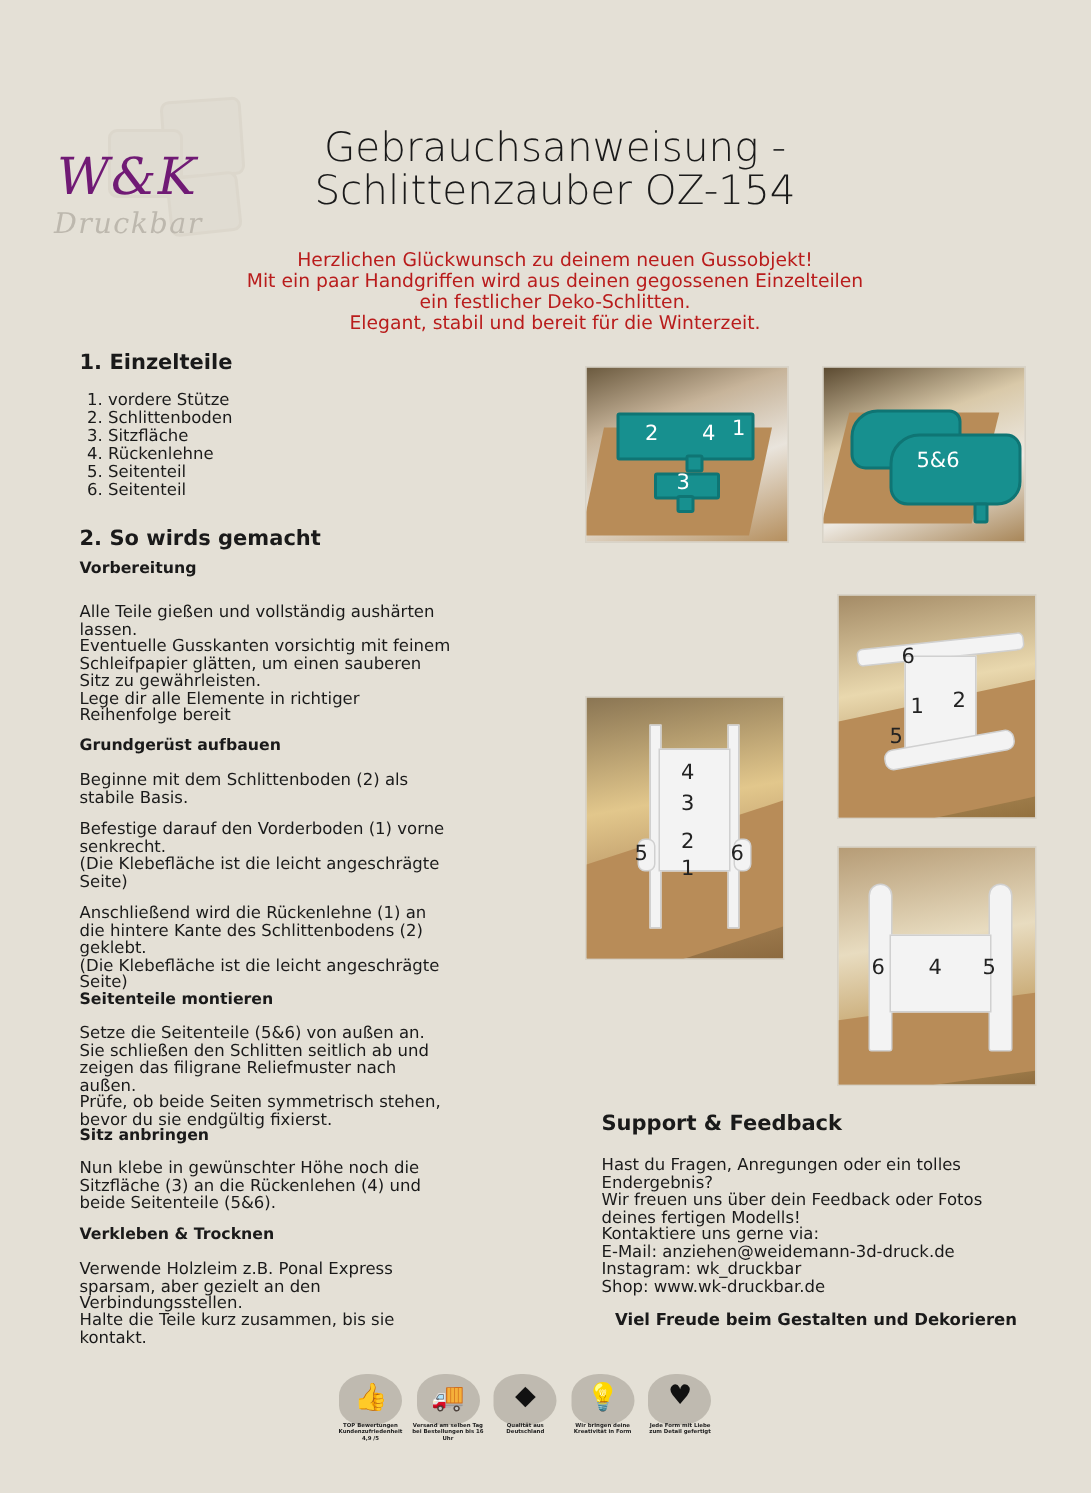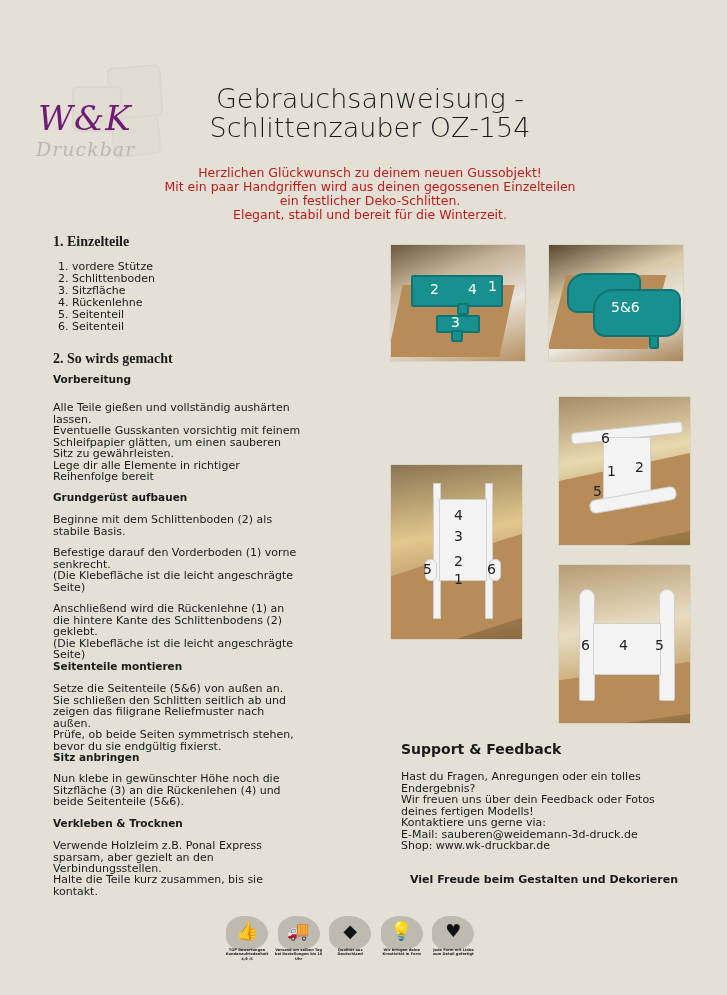--- a/index.html
+++ b/index.html
@@ -12,21 +12,21 @@
   .logo { left:30px; top:58px; width:140px; height:110px; }
   .logo .sq1 { position:absolute; left:78px; top:8px; width:50px; height:48px; border:2px solid #dcd7cc; border-radius:6px; background:#e0dcd2; transform:rotate(-4deg); }
   .logo .sq2 { position:absolute; left:42px; top:28px; width:46px; height:42px; border:2px solid #dcd7cc; border-radius:6px; background:#e0dcd2; }
   .logo .sq3 { position:absolute; left:82px; top:58px; width:44px; height:36px; border:2px solid #dcd7cc; border-radius:6px; background:#e0dcd2; transform:rotate(-6deg); }
   .logo .wk { position:absolute; left:8px; top:40px; font-family:"DejaVu Serif", serif; font-style:italic; font-size:34px; color:#701a75; letter-spacing:1px; }
   .logo .db { position:absolute; left:6px; top:80px; font-family:"DejaVu Serif", serif; font-style:italic; font-size:19px; color:#bdb8ae; letter-spacing:1px; }
 
   .title { left:150px; top:84px; width:440px; text-align:center; font-family:"DejaVu Sans", sans-serif; font-weight:300; font-size:27px; line-height:29px; color:#1a1a1a; }
   .intro { left:140px; top:166px; width:460px; text-align:center; font-size:12.5px; line-height:14px; color:#b91c1c; }
 
-  .h1 { font-weight:bold; font-size:14px;font-family:Liberation Serif, serif; }
+  .h1 { font-weight:bold; font-size:14px; }
   .sec1 { left:53px; top:234px; }
   .parts { left:58px; top:261px; font-size:11px; line-height:12px; }
   .sec2 { left:53px; top:351px; }
   .sub { font-weight:bold; font-size:10.5px; }
   .para { font-size:11px; line-height:11.5px; width:250px; }
 
   .photo { border:1px solid #d8d3c8; overflow:hidden; }
   .p1 { left:390px; top:244px; width:134px; height:116px; background:linear-gradient(160deg,#6b5a3f 0%, #c7b49a 30%, #e9e4dc 60%, #b58f5e 100%); }
   .p2 { left:548px; top:244px; width:134px; height:116px; background:linear-gradient(160deg,#5b4a31 0%, #d9c9a9 35%, #ede9e2 65%, #a88658 100%); }
   .p3 { left:390px; top:464px; width:131px; height:174px; background:linear-gradient(170deg,#8a7553 0%, #e2c78c 40%, #b69162 70%, #8c6a3f 100%); }
@@ -162,21 +162,22 @@
   <div class="lbl dark" style="left:22px; top:72px;">6</div>
   <div class="lbl dark" style="left:60px; top:72px;">4</div>
   <div class="lbl dark" style="left:96px; top:72px;">5</div>
 </div>
 
 <div class="abs support-h">Support &amp; Feedback</div>
 <div class="abs support">
   <div>Hast du Fragen, Anregungen oder ein tolles Endergebnis?</div>
   <div>Wir freuen uns über dein Feedback oder Fotos deines fertigen Modells!</div>
   <div>Kontaktiere uns gerne via:</div>
-  <div>E-Mail: sauberen@weidemann-3d-druck.de</div>
+  <div>E-Mail: anziehen@weidemann-3d-druck.de</div>
+  <div>Instagram: wk_druckbar</div>
   <div>Shop: www.wk-druckbar.de</div>
 </div>
 <div class="abs fun">Viel Freude beim Gestalten und Dekorieren</div>
 
 <div class="abs badges">
   <div class="badge">
     <div class="blob"></div>
     <div class="ico">👍</div>
     <div class="cap">TOP Bewertungen Kundenzufriedenheit 4,9 /5</div>
   </div>

